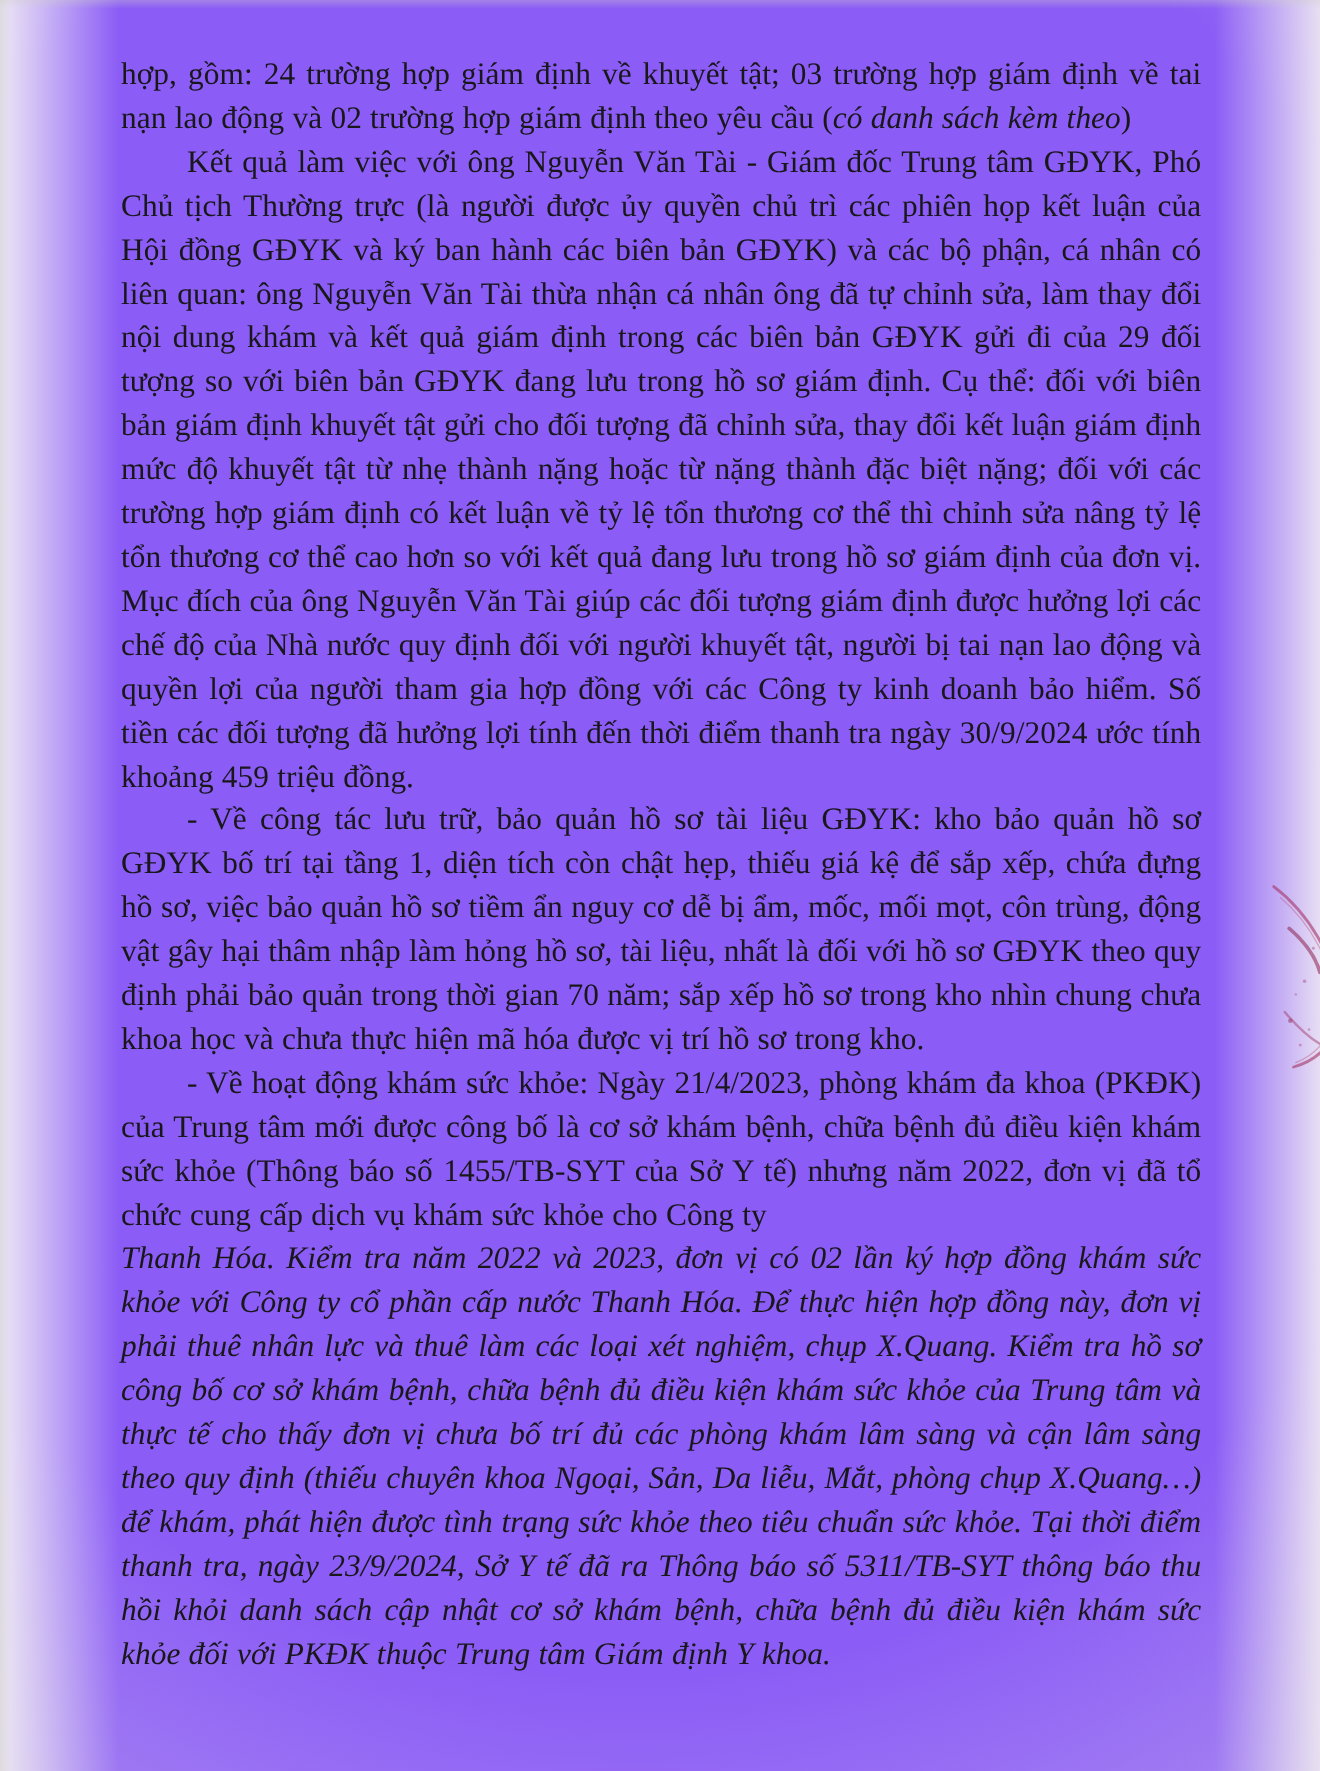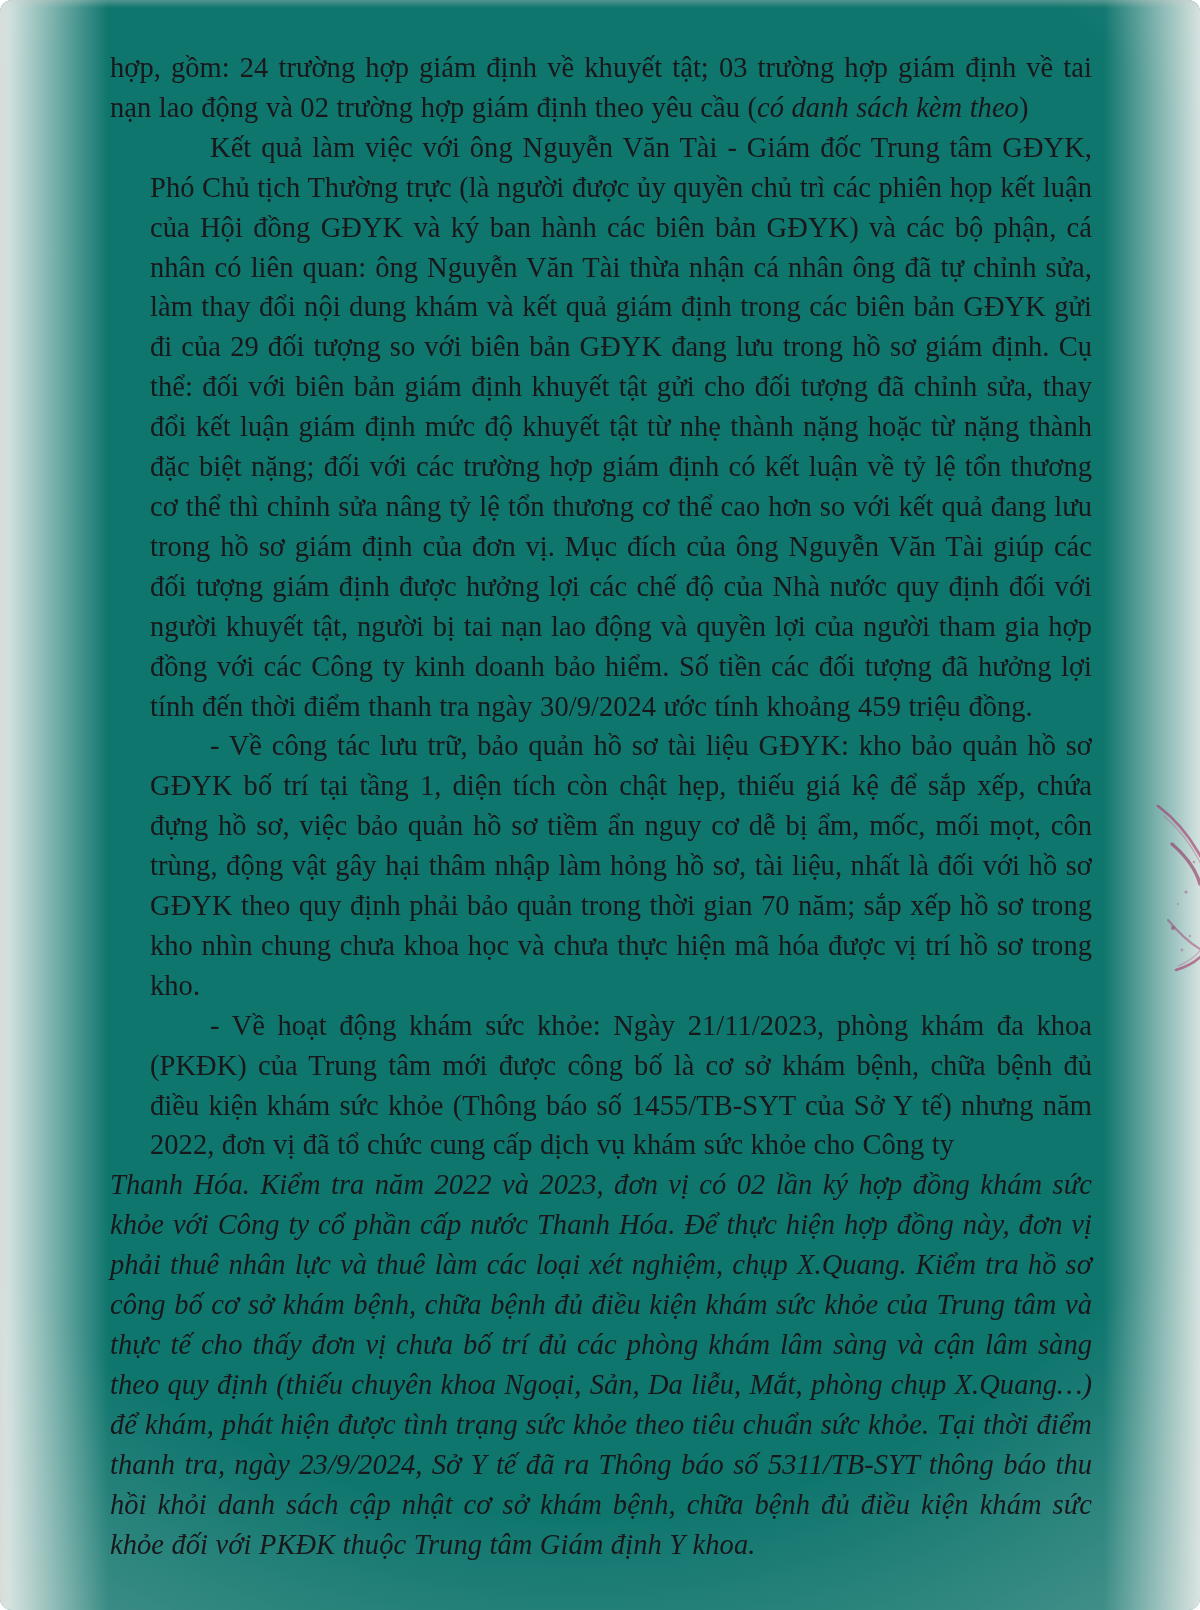--- a/index.html
+++ b/index.html
@@ -7,25 +7,24 @@
     margin: 0;
     padding: 0;
     background: #ffffff;
   }
 
   .page {
     position: relative;
     width: 1200px;
     height: 1610px;
     margin: 0 auto;
-    background: #0f766e;
+    background: #8b5cf6;
     overflow: hidden;
     font-family: "Liberation Serif", "DejaVu Serif", serif;
     color: #18171a;
-    border-radius: 12px;
   }
 
   
   .paper-tone {
     position: absolute;
     inset: 0;
     background:
       radial-gradient(115% 90% at 48% 42%, rgba(255,255,255,0) 58%, rgba(234,232,229,0.55) 100%),
       linear-gradient(90deg, rgba(248,247,245,0.9) 0%, rgba(255,255,255,0) 9%, rgba(255,255,255,0) 92%, rgba(247,245,243,0.85) 100%);
     pointer-events: none;
@@ -43,21 +42,21 @@
     letter-spacing: 0.05px;
     word-spacing: 0.3px;
   }
 
   .para {
     margin: 0;
     text-align: justify;
     text-justify: inter-word;
   }
 
-  .para.indent { text-indent: 60px; margin-left: 40px; }
+  .para.indent { text-indent: 60px; }
 
   
   .para:last-of-type { text-align: justify; font-style: italic; }
 
   .italic { font-style: italic; }
 
   
   .stamp-arc {
     position: absolute;
     right: -46px;
@@ -91,21 +90,21 @@
   <div class="edge-shadow-top"></div>
 
   <div class="text-block">
 
     <p class="para"><span>hợp, gồm: 24 trường hợp giám định về khuyết tật; 03 trường hợp giám định về tai nạn lao động và 02 trường hợp giám định theo yêu cầu (</span><span class="italic">có danh sách kèm theo</span><span>)</span></p>
 
     <p class="para indent">Kết quả làm việc với ông Nguyễn Văn Tài - Giám đốc Trung tâm GĐYK, Phó Chủ tịch Thường trực (là người được ủy quyền chủ trì các phiên họp kết luận của Hội đồng GĐYK và ký ban hành các biên bản GĐYK) và các bộ phận, cá nhân có liên quan: ông Nguyễn Văn Tài thừa nhận cá nhân ông đã tự chỉnh sửa, làm thay đổi nội dung khám và kết quả giám định trong các biên bản GĐYK gửi đi của 29 đối tượng so với biên bản GĐYK đang lưu trong hồ sơ giám định. Cụ thể: đối với biên bản giám định khuyết tật gửi cho đối tượng đã chỉnh sửa, thay đổi kết luận giám định mức độ khuyết tật từ nhẹ thành nặng hoặc từ nặng thành đặc biệt nặng; đối với các trường hợp giám định có kết luận về tỷ lệ tổn thương cơ thể thì chỉnh sửa nâng tỷ lệ tổn thương cơ thể cao hơn so với kết quả đang lưu trong hồ sơ giám định của đơn vị. Mục đích của ông Nguyễn Văn Tài giúp các đối tượng giám định được hưởng lợi các chế độ của Nhà nước quy định đối với người khuyết tật, người bị tai nạn lao động và quyền lợi của người tham gia hợp đồng với các Công ty kinh doanh bảo hiểm. Số tiền các đối tượng đã hưởng lợi tính đến thời điểm thanh tra ngày 30/9/2024 ước tính khoảng 459 triệu đồng.</p>
 
     <p class="para indent">- Về công tác lưu trữ, bảo quản hồ sơ tài liệu GĐYK: kho bảo quản hồ sơ GĐYK bố trí tại tầng 1, diện tích còn chật hẹp, thiếu giá kệ để sắp xếp, chứa đựng hồ sơ, việc bảo quản hồ sơ tiềm ẩn nguy cơ dễ bị ẩm, mốc, mối mọt, côn trùng, động vật gây hại thâm nhập làm hỏng hồ sơ, tài liệu, nhất là đối với hồ sơ GĐYK theo quy định phải bảo quản trong thời gian 70 năm; sắp xếp hồ sơ trong kho nhìn chung chưa khoa học và chưa thực hiện mã hóa được vị trí hồ sơ trong kho.</p>
 
-    <p class="para indent">- Về hoạt động khám sức khỏe: Ngày 21/11/2023, phòng khám đa khoa (PKĐK) của Trung tâm mới được công bố là cơ sở khám bệnh, chữa bệnh đủ điều kiện khám sức khỏe (Thông báo số 1455/TB-SYT của Sở Y tế) nhưng năm 2022, đơn vị đã tổ chức cung cấp dịch vụ khám sức khỏe cho Công ty</p>
+    <p class="para indent">- Về hoạt động khám sức khỏe: Ngày 21/4/2023, phòng khám đa khoa (PKĐK) của Trung tâm mới được công bố là cơ sở khám bệnh, chữa bệnh đủ điều kiện khám sức khỏe (Thông báo số 1455/TB-SYT của Sở Y tế) nhưng năm 2022, đơn vị đã tổ chức cung cấp dịch vụ khám sức khỏe cho Công ty</p>
 
     <p class="para">Thanh Hóa. Kiểm tra năm 2022 và 2023, đơn vị có 02 lần ký hợp đồng khám sức khỏe với Công ty cổ phần cấp nước Thanh Hóa. Để thực hiện hợp đồng này, đơn vị phải thuê nhân lực và thuê làm các loại xét nghiệm, chụp X.Quang. Kiểm tra hồ sơ công bố cơ sở khám bệnh, chữa bệnh đủ điều kiện khám sức khỏe của Trung tâm và thực tế cho thấy đơn vị chưa bố trí đủ các phòng khám lâm sàng và cận lâm sàng theo quy định (thiếu chuyên khoa Ngoại, Sản, Da liễu, Mắt, phòng chụp X.Quang…) để khám, phát hiện được tình trạng sức khỏe theo tiêu chuẩn sức khỏe. Tại thời điểm thanh tra, ngày 23/9/2024, Sở Y tế đã ra Thông báo số 5311/TB-SYT thông báo thu hồi khỏi danh sách cập nhật cơ sở khám bệnh, chữa bệnh đủ điều kiện khám sức khỏe đối với PKĐK thuộc Trung tâm Giám định Y khoa.</p>
 
   </div>
 
   <svg class="stamp-arc" viewBox="0 0 130 172" aria-hidden="true">
     <path d="M 42 6 C 74 30, 98 72, 101 108 C 104 140, 88 162, 60 170" fill="none" stroke="#a6376a" stroke-width="2.6" stroke-linecap="round" opacity="0.75"></path>
     <path d="M 48 16 C 76 40, 95 76, 97 108 C 99 136, 86 156, 62 166" fill="none" stroke="#b8557e" stroke-width="1.2" stroke-linecap="round" opacity="0.5"></path>
     <path d="M 56 44 C 70 56, 80 70, 84 84" fill="none" stroke="#8e2b58" stroke-width="3.4" stroke-linecap="round" opacity="0.7"></path>
     <path d="M 52 120 C 62 132, 72 142, 84 149" fill="none" stroke="#9c3263" stroke-width="2.2" stroke-linecap="round" opacity="0.55"></path>

